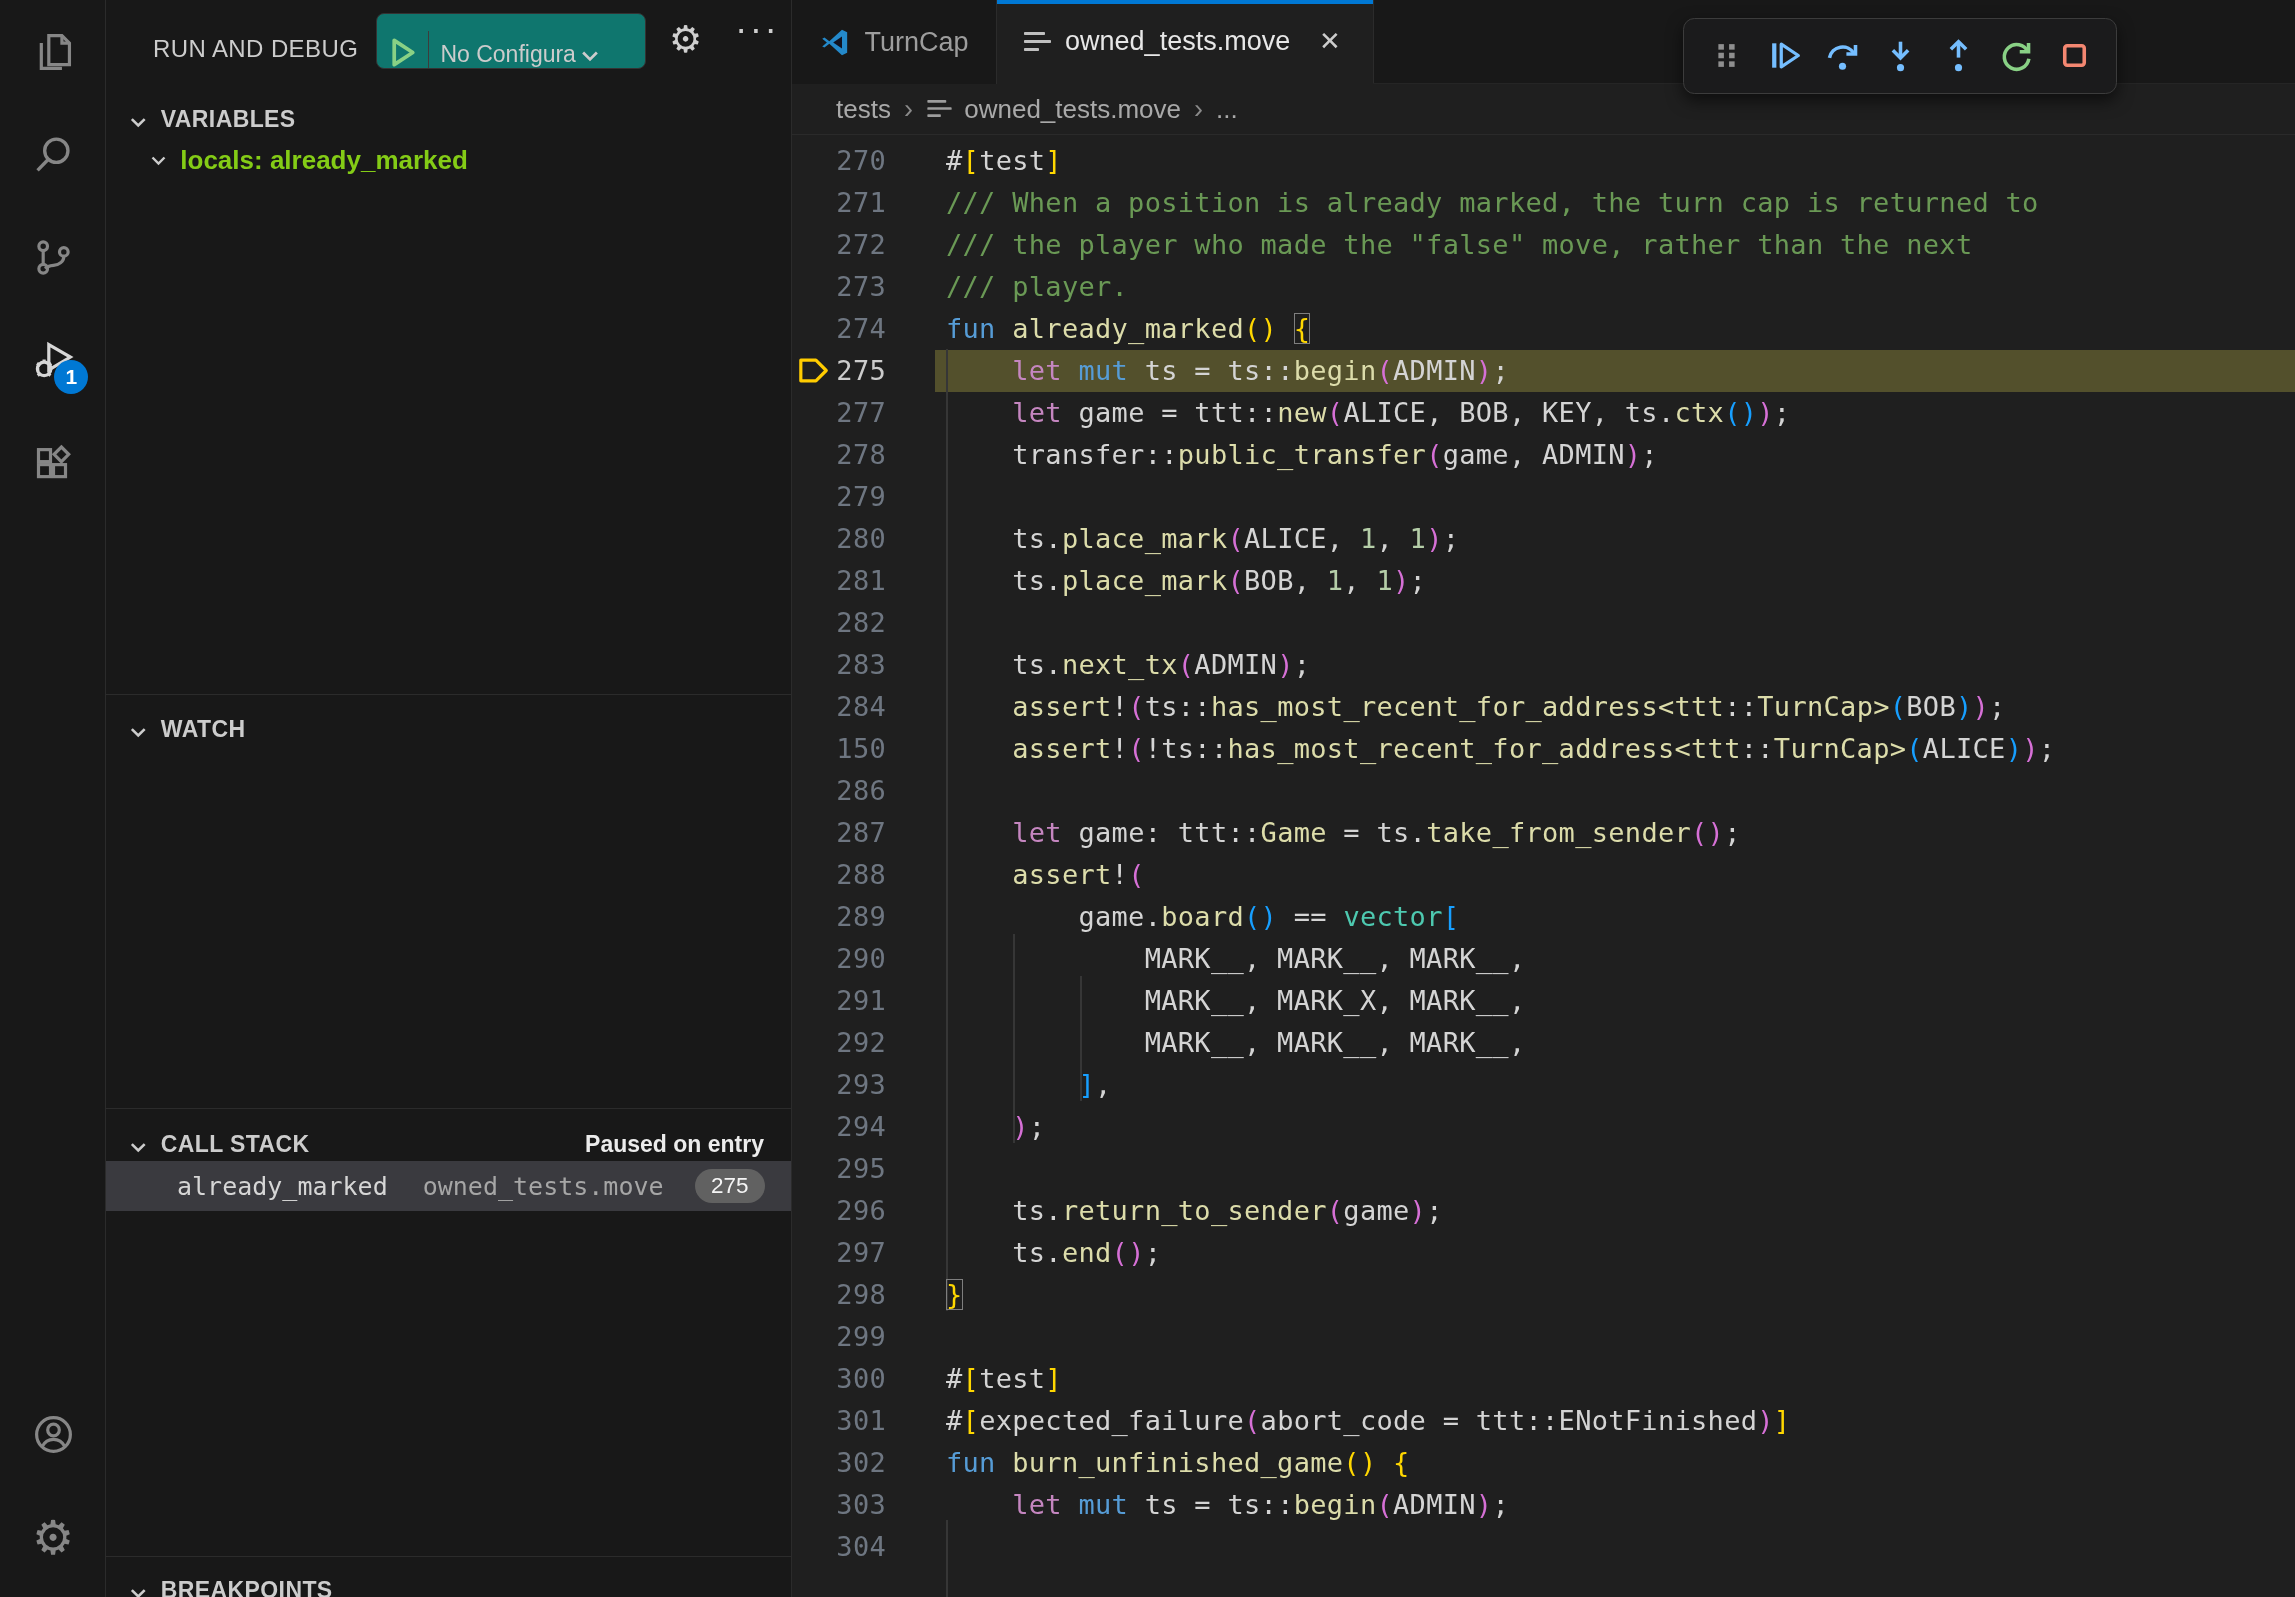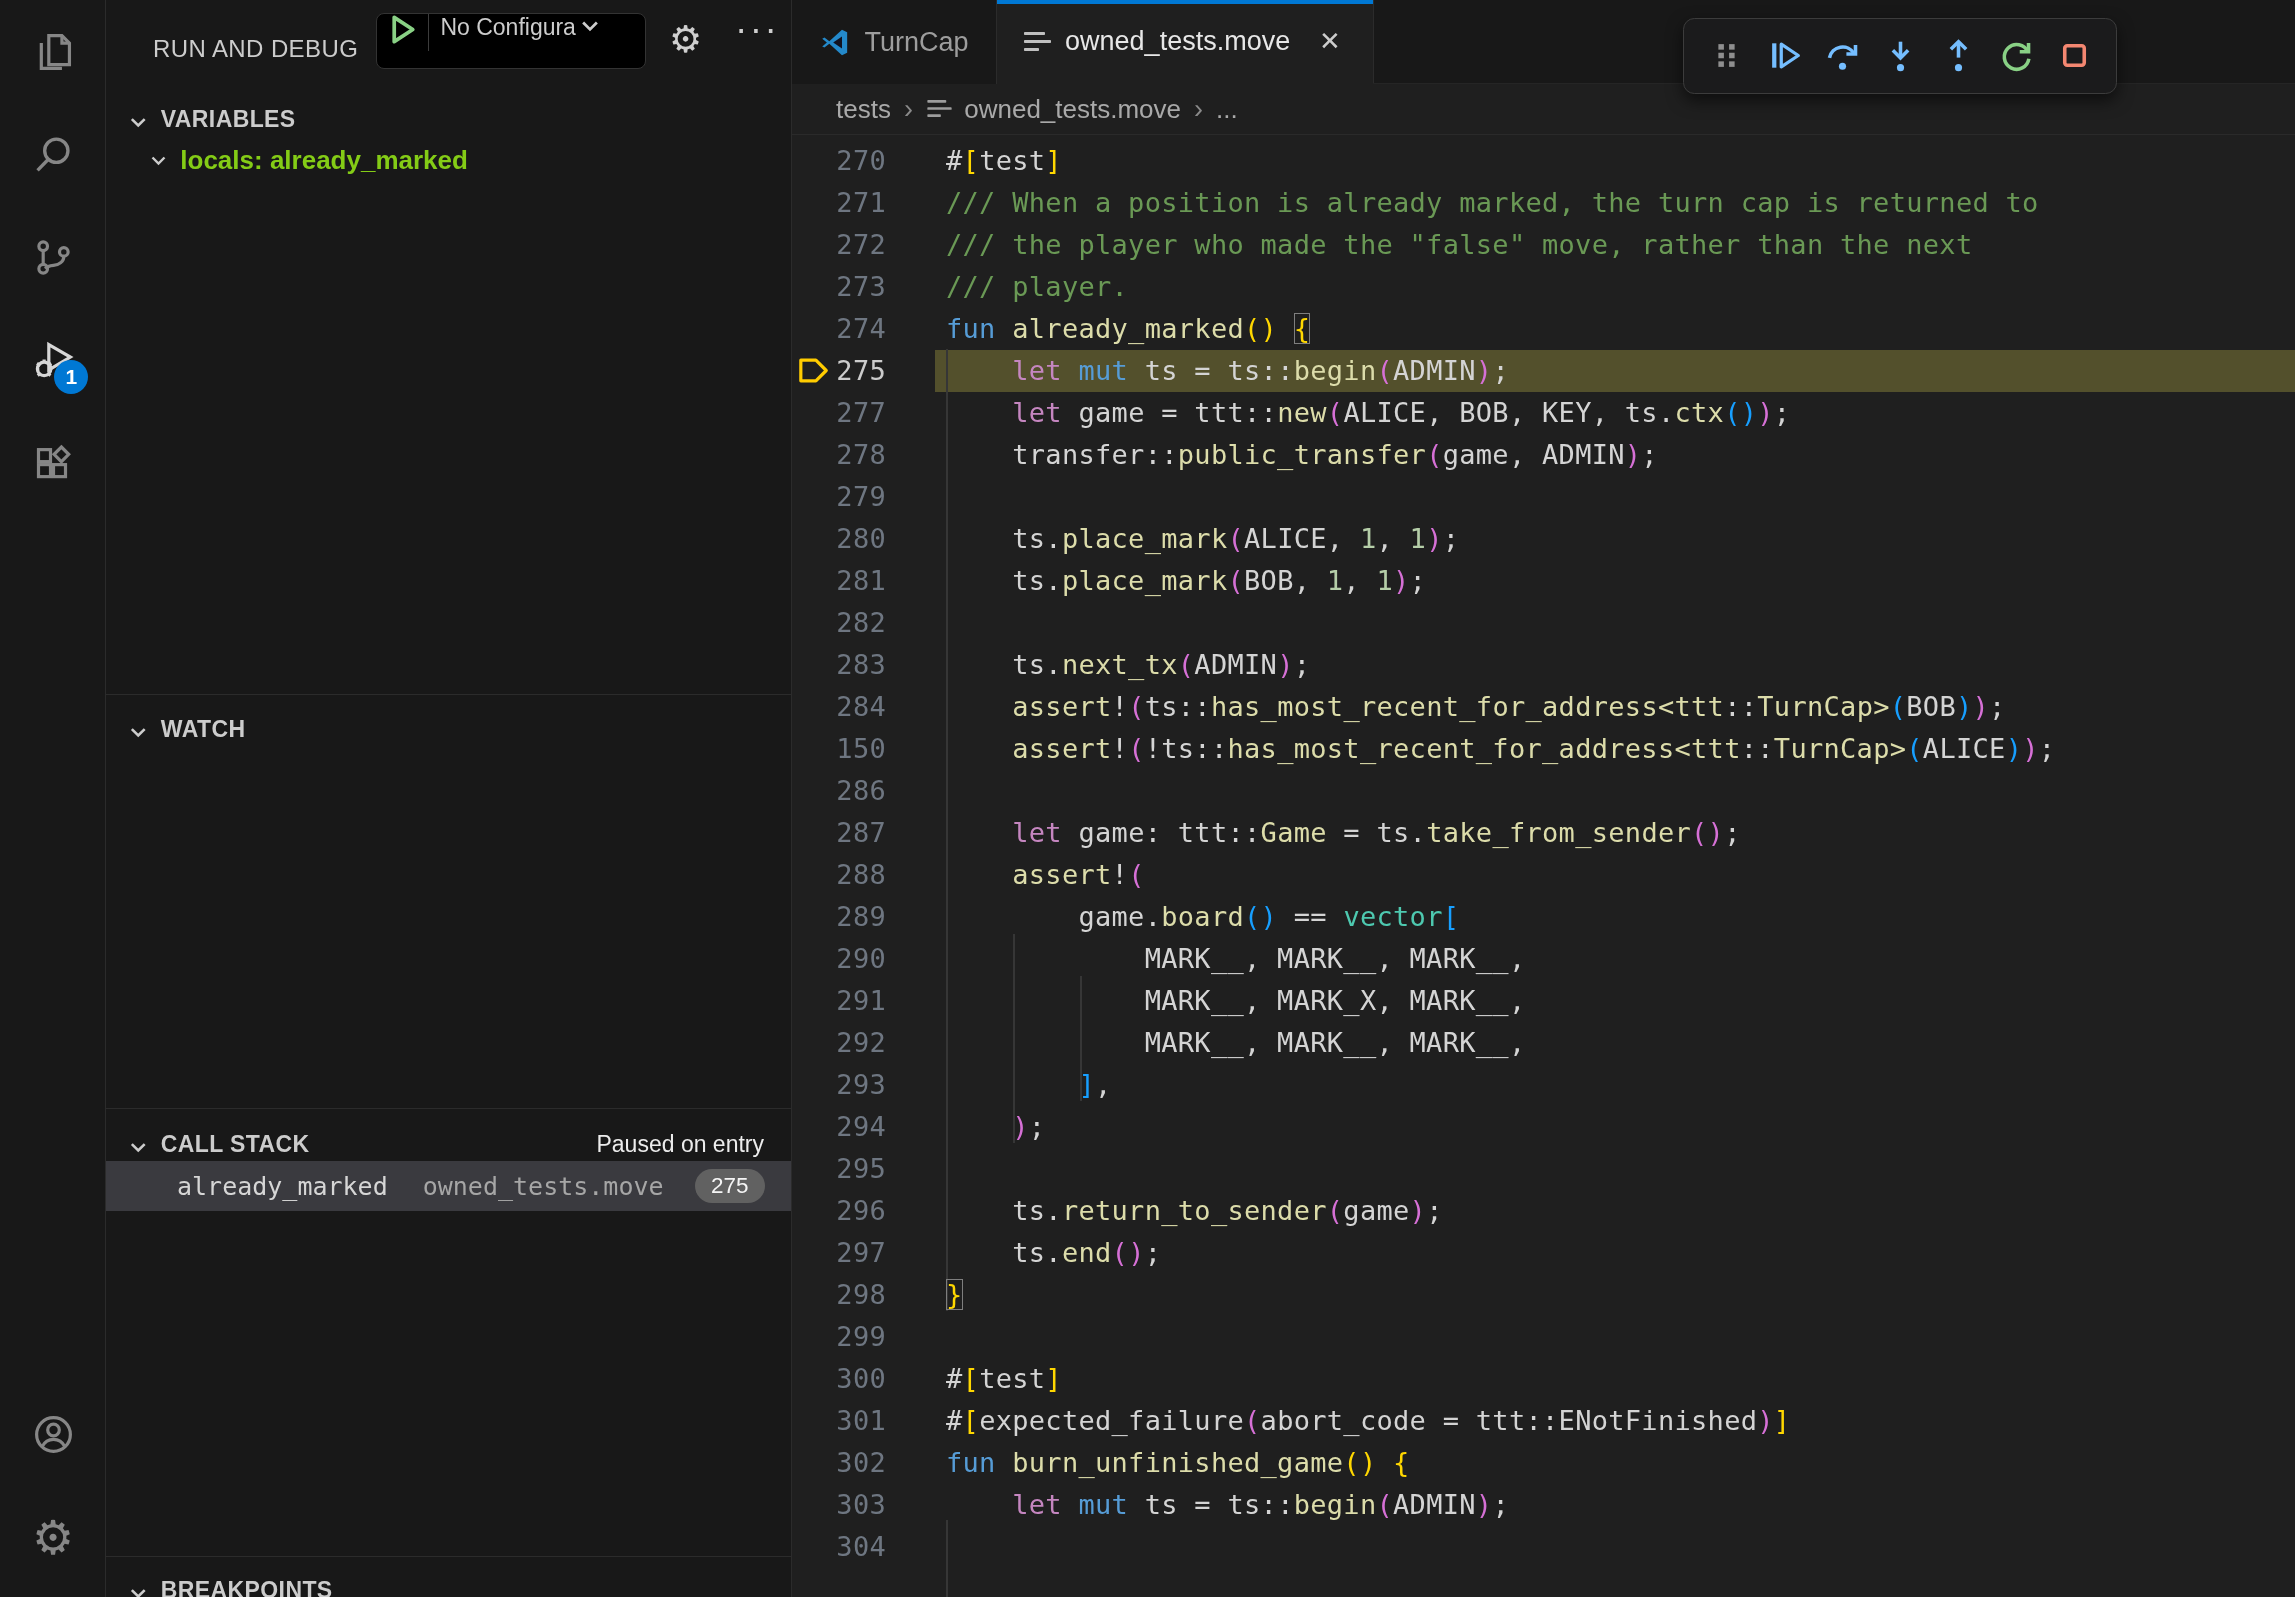--- a/index.html
+++ b/index.html
@@ -20,39 +20,39 @@
   .ab-bottom { position:absolute; bottom:8px; left:0; width:106px; }
   .gear-glyph { font-size:47px; line-height:1; color:#868686; }
 
   
   .sidebar { position:absolute; left:106px; top:0; width:686px; height:100%;
              background:#181818; border-right:0.8px solid #2b2b2b; z-index:4; }
   .side-header { position:absolute; left:0; top:7px; width:100%; height:84px;
                  display:flex; align-items:center; }
   .side-title { margin-left:47px; font-size:24px; color:#cccccc; letter-spacing:0.4px; white-space:nowrap; }
   .cfg-btn { position:absolute; left:270px; top:13px; width:270px; height:56px;
-             background:#000000; border:0.8px solid #333; border-radius:8px;
-             display:flex; align-items:flex-start; overflow:hidden; cursor:pointer; }
+             background:#0f766e; border:0.8px solid #333; border-radius:8px;
+             display:flex; align-items:flex-end; overflow:hidden; cursor:pointer; }
   .cfg-btn .play { margin:0 11.3px 0 13px; flex:0 0 auto; }
   .cfg-btn .sep { width:0.8px; height:37px; background:#3c3c3c; margin-right:11.3px; }
   .cfg-label { font-size:23px; color:#cccccc; white-space:nowrap; overflow:hidden; max-width:149px; }
   .cfg-chev { margin-left:1.6px; flex:0 0 auto; }
   .hdr-gear { position:absolute; left:563px; top:17.7px; font-size:37px; color:#cfcfcf; cursor:pointer; }
   .hdr-dots { position:absolute; left:629px; top:8px; font-size:37px; color:#cfcfcf; cursor:pointer; letter-spacing:2.4px; }
 
   .sect-hdr { position:absolute; left:0; width:100%; height:45px; display:flex;
               align-items:flex-end; cursor:pointer; }
   .sect-hdr .chev { margin-left:21px; margin-right:11.3px; }
   .sect-title { font-size:23px; font-weight:700; color:#cccccc; letter-spacing:0.4px; }
   .divider { position:absolute; left:0; width:100%; height:0.8px; background:#2b2b2b; }
   .locals-row { position:absolute; left:0; top:138px; width:100%; height:45px;
                 display:flex; align-items:center; cursor:pointer; }
   .locals-row .chev { margin-left:42px; margin-right:11.3px; }
   .locals-label { font-size:26px; font-weight:700; color:#84cc16; }
-  .paused-badge { position:absolute; right:27px; font-size:23px; font-weight:400; color:#ececec; }
+  .paused-badge { position:absolute; right:27px; font-size:23px; font-weight:700; color:#ececec; }
   .cs-row { position:absolute; left:0; top:1161px; width:100%; height:50px; background:#3a3a3f;
             display:flex; align-items:center; cursor:pointer; }
   .cs-name { margin-left:71px; font-family:"DejaVu Sans Mono", monospace; font-size:25px; color:#d6d6d6; }
   .cs-file { margin-left:35px; font-family:"DejaVu Sans Mono", monospace; font-size:25px; color:#a6a6a6; }
   .cs-badge { position:absolute; right:26.5px; background:#616161; color:#f5f5f5;
               border-radius:804px; padding:4px 16px; font-size:22.5px; }
 
   
   .editor { position:absolute; left:792px; top:0; right:0; height:100%; background:#1f1f1f; }
   .tabbar { position:absolute; left:0; top:0; right:0; height:84px; background:#181818;

